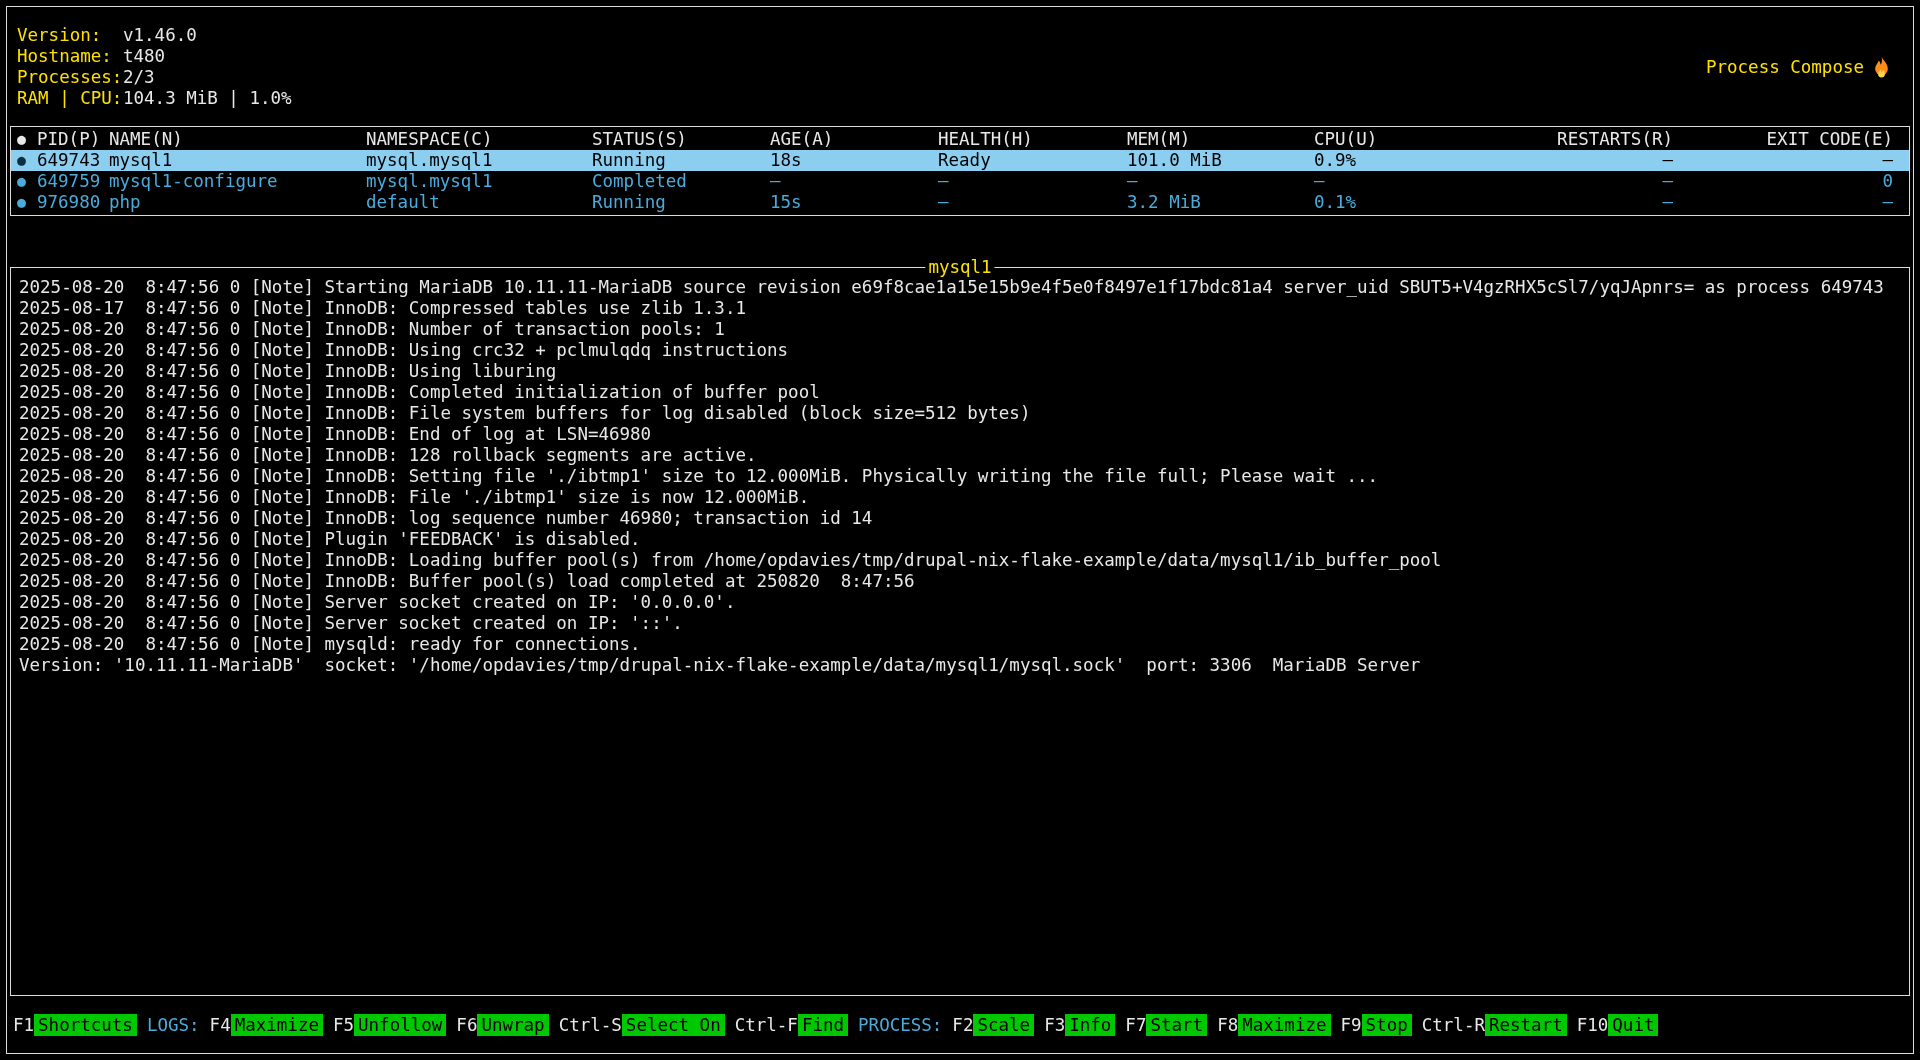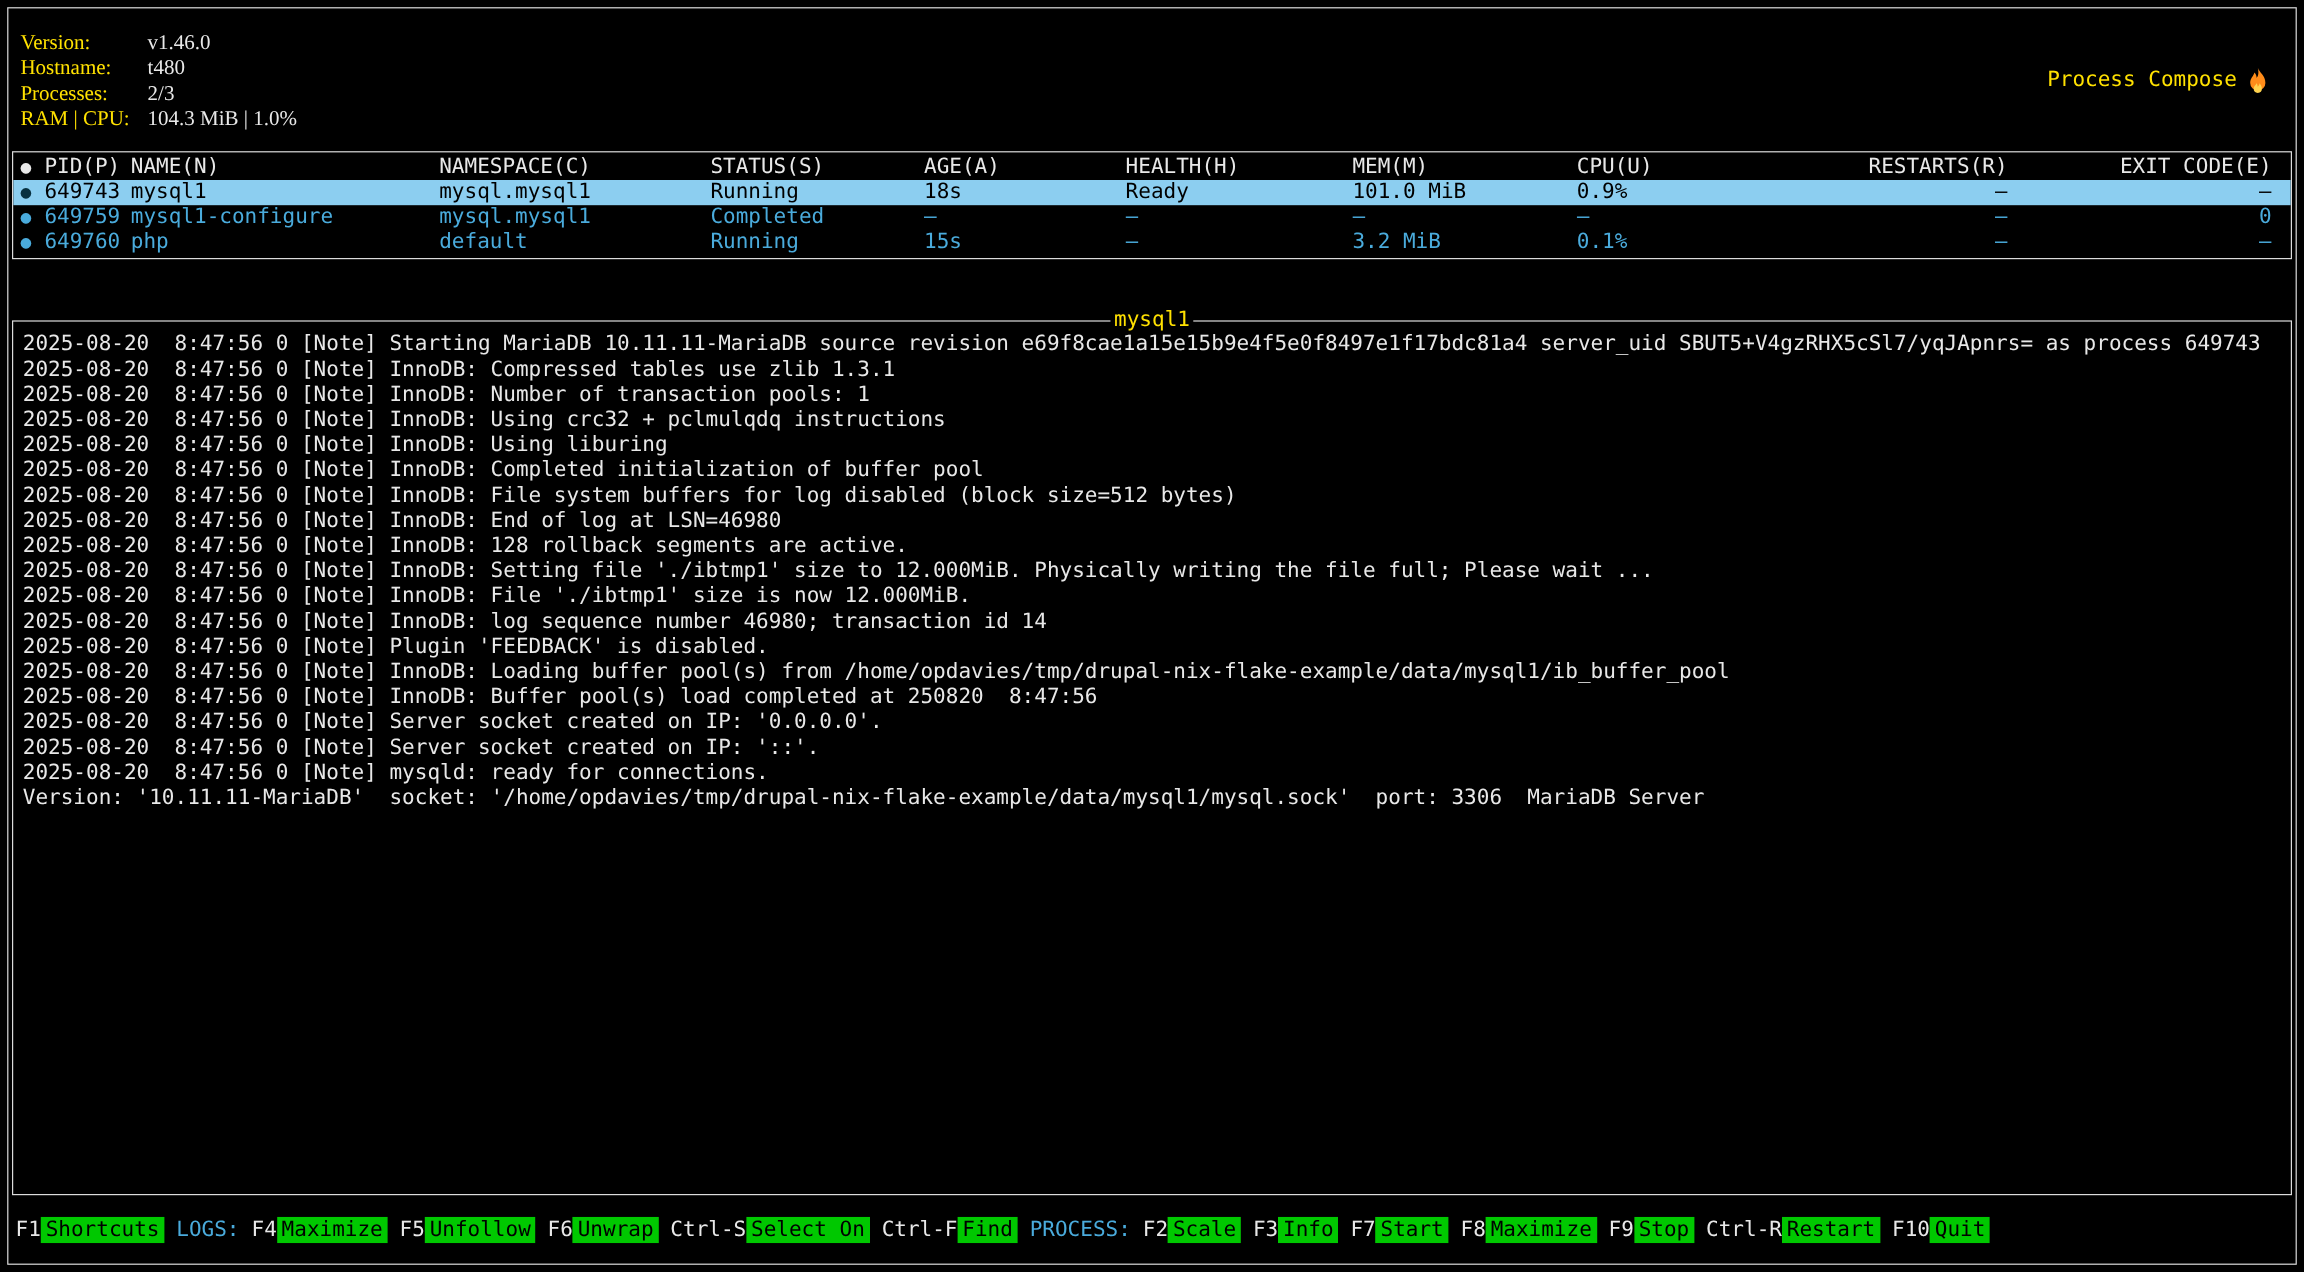--- a/index.html
+++ b/index.html
@@ -8,21 +8,21 @@
     width: 1920px; height: 1060px; overflow: hidden; position: relative;
     font-family: "DejaVu Sans Mono", monospace;
     font-size: 17.5px; color: var(--text, #e8e8e8);
   }
   .terminal {
     position: absolute; left: 6px; top: 6px; right: 6px; bottom: 6px;
     border: 1px solid var(--border, #ddd); background: #000;
   }
   
   .top-info { position: absolute; left: 10px; top: 18px; }
-  .info-line { height: 21px; line-height: 21px; white-space: pre; font-family: Liberation Serif, serif; }
+  .info-line { height: 21px; line-height: 21px; white-space: pre; }
   .info-label { display: inline-block; width: 106px; color: var(--accent_yellow, #ffe100); }
   .info-value { color: var(--text, #e8e8e8); }
   .app-title {
     position: absolute; top: 18px; right: 22px; height: 22px;
     display: flex; align-items: center; gap: 8px;
     color: var(--accent_yellow, #ffe100); line-height: 21px; margin-top: 31px;
   }
   
   .proc-panel {
     position: absolute; left: 3px; right: 3px; top: 119px; height: 90px;
@@ -120,40 +120,40 @@
         <span class="cell">Completed</span>
         <span class="cell">–</span>
         <span class="cell">–</span>
         <span class="cell">–</span>
         <span class="cell">–</span>
         <span class="cell right">–</span>
         <span class="cell right">0</span>
       </div>
         <div class="proc-row">
         <span class="cell c-dot bullet">●</span>
-        <span class="cell">649760</span>
+        <span class="cell">976980</span>
         <span class="cell">php</span>
         <span class="cell">default</span>
         <span class="cell">Running</span>
         <span class="cell">15s</span>
         <span class="cell">–</span>
         <span class="cell">3.2 MiB</span>
         <span class="cell">0.1%</span>
         <span class="cell right">–</span>
         <span class="cell right">–</span>
       </div>
       </div>
 
   </div>
 
   <div class="log-panel">
     <span class="log-title">mysql1</span>
     <div class="log-lines">
         <div class="log-line">2025-08-20  8:47:56 0 [Note] Starting MariaDB 10.11.11-MariaDB source revision e69f8cae1a15e15b9e4f5e0f8497e1f17bdc81a4 server_uid SBUT5+V4gzRHX5cSl7/yqJApnrs= as process 649743</div>
-        <div class="log-line">2025-08-20  8:47:56 0 [Note] InnoDB: Compressed tables use zlib 1.3.1</div>
+        <div class="log-line">2025-08-17  8:47:56 0 [Note] InnoDB: Compressed tables use zlib 1.3.1</div>
         <div class="log-line">2025-08-20  8:47:56 0 [Note] InnoDB: Number of transaction pools: 1</div>
         <div class="log-line">2025-08-20  8:47:56 0 [Note] InnoDB: Using crc32 + pclmulqdq instructions</div>
         <div class="log-line">2025-08-20  8:47:56 0 [Note] InnoDB: Using liburing</div>
         <div class="log-line">2025-08-20  8:47:56 0 [Note] InnoDB: Completed initialization of buffer pool</div>
         <div class="log-line">2025-08-20  8:47:56 0 [Note] InnoDB: File system buffers for log disabled (block size=512 bytes)</div>
         <div class="log-line">2025-08-20  8:47:56 0 [Note] InnoDB: End of log at LSN=46980</div>
         <div class="log-line">2025-08-20  8:47:56 0 [Note] InnoDB: 128 rollback segments are active.</div>
         <div class="log-line">2025-08-20  8:47:56 0 [Note] InnoDB: Setting file './ibtmp1' size to 12.000MiB. Physically writing the file full; Please wait ...</div>
         <div class="log-line">2025-08-20  8:47:56 0 [Note] InnoDB: File './ibtmp1' size is now 12.000MiB.</div>
         <div class="log-line">2025-08-20  8:47:56 0 [Note] InnoDB: log sequence number 46980; transaction id 14</div>

